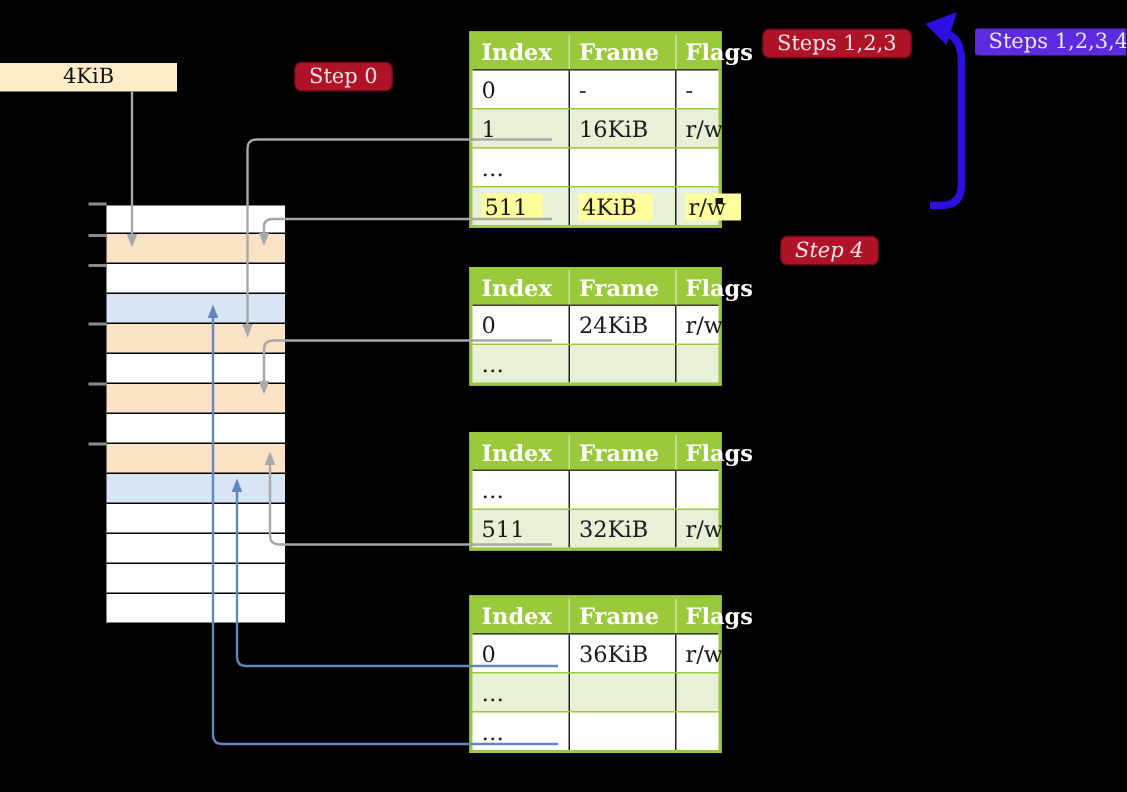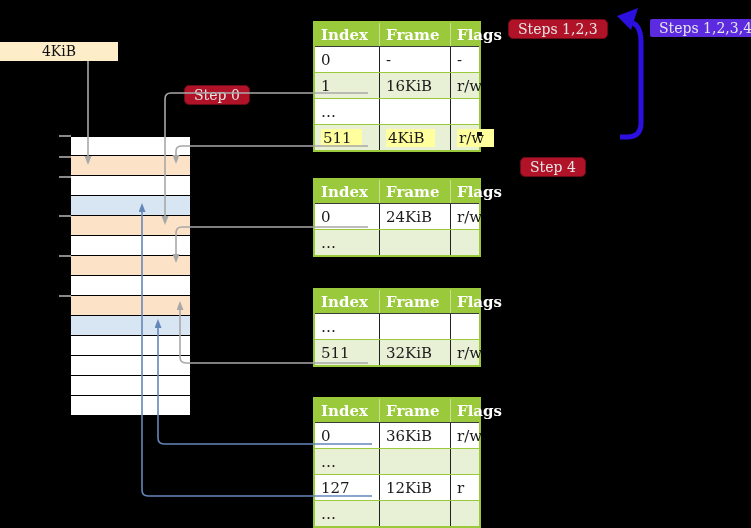--- a/index.html
+++ b/index.html
@@ -22,24 +22,24 @@
   .mem-row.mapped{background:var(--mem-blue);}
   .tick{position:absolute;left:59px;width:12px;height:2px;background:#8a8a8a;}
 
   
   .label-box{position:absolute;left:0;top:42px;width:118px;height:19px;
              background:var(--label-cream);color:#111;font-size:14px;
              text-align:center;line-height:19px;}
   .badge{position:absolute;color:#e5e5e5;font-size:14px;line-height:16px;padding:1px 9px;white-space:nowrap;}
   .badge.red{background:var(--badge-red);border:1px solid var(--badge-red-border);border-radius:5px;}
   .badge.violet{background:var(--badge-violet);border-radius:2px;}
-  #b-step0{left:184px;top:41px;margin-top:44px;}
+  #b-step0{left:196px;top:41px;}
   #b-steps123{left:508px;top:19px;}
   #b-steps1234{left:650px;top:19px;}
-  #b-step4{left:520px;top:157px;}
+  #b-step4{left:520px;top:157px;font-style:italic;}
 
   
   table.pt{position:absolute;border-collapse:collapse;table-layout:fixed;width:168px;
            background:#fff;border:2px solid var(--table-green);font-size:15px;}
   table.pt th{background:var(--table-green);color:#fff;font-weight:bold;text-align:left;
               padding:2px 6px;border-right:1px solid #c9df93;border-bottom:1px solid #3a3a3a;
               height:19px;margin-top:40px;}
   table.pt th:last-child{border-right:none;}
   table.pt td{color:var(--cell-text);padding:1px 6px;height:23px;
               border-right:1px solid #222;border-bottom:1px solid var(--table-green);}
@@ -178,25 +178,20 @@
           <td>0</td>
           <td>36KiB</td>
           <td>r/w</td>
         </tr>
         <tr>
           <td>…</td>
           <td></td>
           <td></td>
         </tr>
         <tr>
-          <td>127</td>
-          <td>12KiB</td>
-          <td>r</td>
-        </tr>
-        <tr>
           <td>…</td>
           <td></td>
           <td></td>
         </tr>
       </tbody>
     </table>
 
   <div class="dot"></div>
 
   <svg class="overlay" width="751" height="528" viewBox="0 0 751 528">

